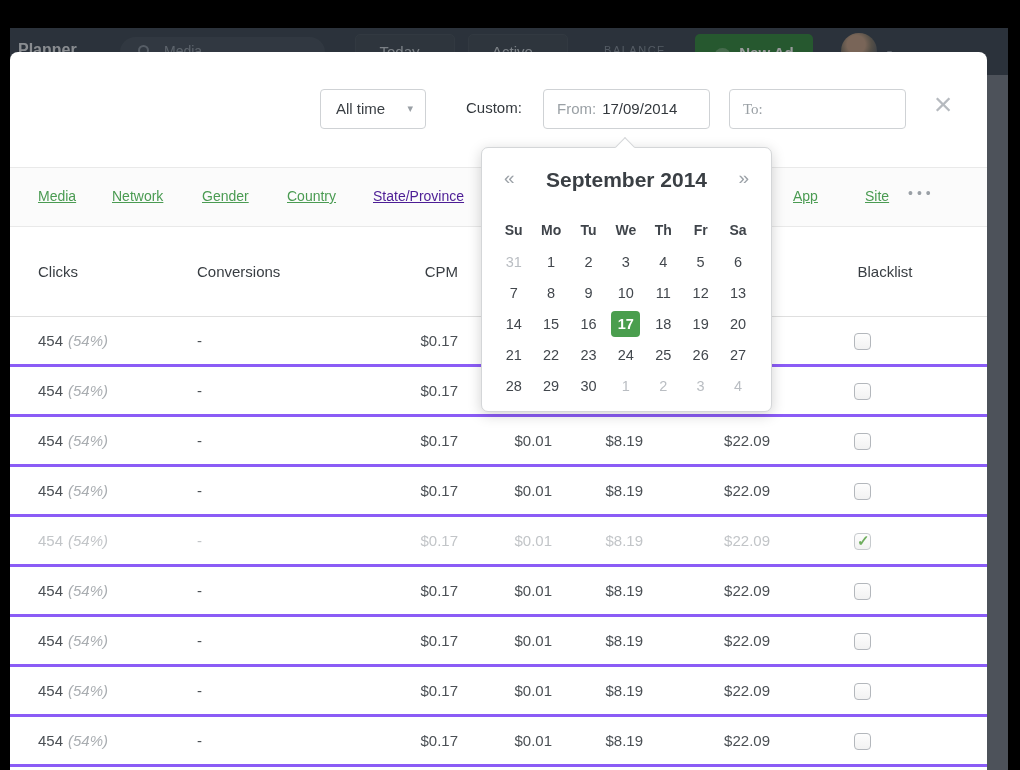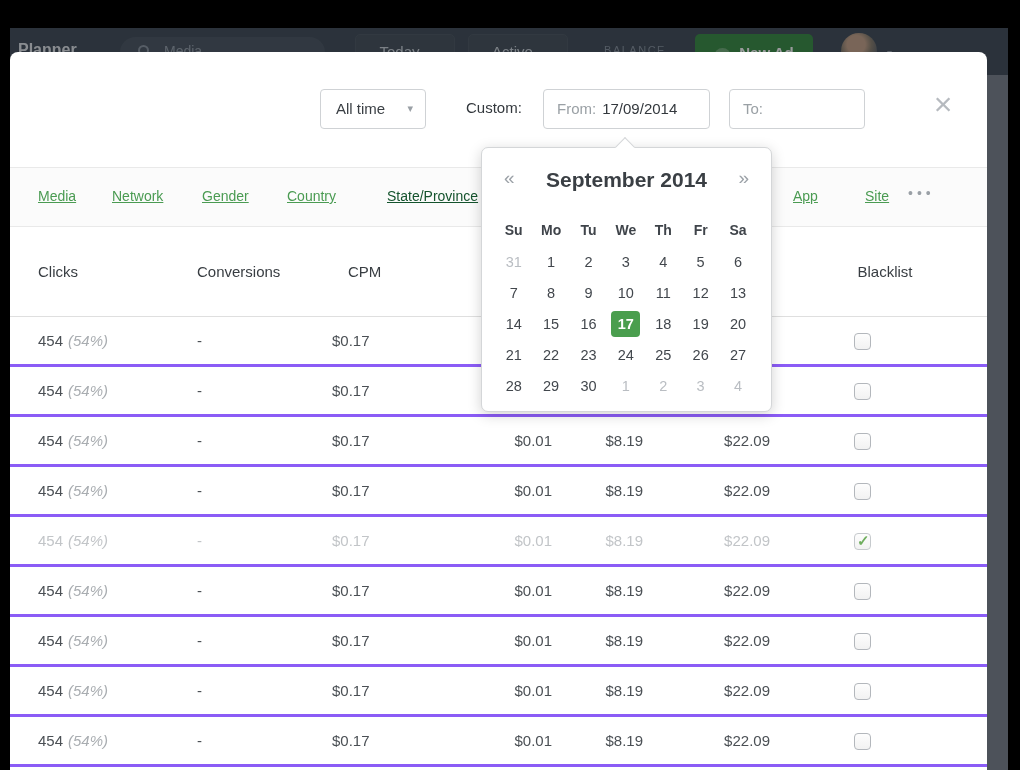--- a/index.html
+++ b/index.html
@@ -43,43 +43,43 @@
   .all-time { position:absolute; left:310px; top:37px; width:106px; height:40px;
               border:1px solid #cfd2d5; border-radius:4px; background:#fff; }
   .all-time .lbl { position:absolute; left:15px; top:10px; font-size:15px; color:#3a3f44; }
   .all-time .chev { position:absolute; right:12px; top:12px; font-size:11px; color:#9aa0a6; }
   .custom-lbl { position:absolute; left:456px; top:47px; font-size:15px; font-weight:500; color:#33383d; }
   .date-field { position:absolute; top:37px; height:40px; border:1px solid #cfd2d5;
                 border-radius:4px; background:#fff; font-size:15px; line-height:38px; padding-left:13px; }
   .date-field .prefix { color:#9aa0a5; }
   .date-field .val { color:#33383d; margin-left:6px; }
   #from-field { left:533px; width:167px; }
-  #to-field   { left:719px; width:136px; }
+  #to-field   { left:719px; width:177px;font-family:Liberation Serif, serif; }
   .close-x { position:absolute; left:918px; top:36px; width:30px; height:34px; font-size:32px;
              font-weight:300; color:#b6babf; text-align:center; line-height:32px; cursor:pointer; }
 
   .tabs-band { position:absolute; left:0; top:115px; width:977px; height:60px; background:#fbfbfb;
                border-top:1px solid #e9e9e9; border-bottom:1px solid #e9e9e9; }
   .tab-link { position:absolute; top:20px; font-size:14px; color:#4a9b52;
               text-decoration:underline; white-space:nowrap; }
   .tab-more { position:absolute; left:898px; top:17px; font-size:14px; color:#9aa0a6;
               letter-spacing:4px; }
 
   .thead { position:absolute; left:0; top:175px; width:977px; height:90px;
            border-bottom:1px solid #dfdfdf; }
   .th { position:absolute; top:36px; font-size:15px; color:#383d42; }
   .th-clicks { left:28px; } .th-conv { left:187px; }
-  .th-cpm { left:338px; width:110px; }
+  .th-cpm { left:338px; width:110px; text-align:right; }
   .th-bl  { left:843px; width:64px; text-align:center; }
 
   .tbody { position:absolute; left:0; top:265px; width:977px; height:450px; }
   .row { position:relative; height:50px; border-bottom:3px solid #8b5cf6; font-size:15px; color:#4b5055; }
   .cell { position:absolute; top:15px; }
   .c-clicks { left:28px; } .c-conv { left:187px; }
-  .c-cpm { left:322px; width:110px; }
+  .c-cpm { left:338px; width:110px; text-align:right; }
   .c-v4  { left:432px; width:110px; text-align:right; }
   .c-v5  { left:523px; width:110px; text-align:right; }
   .c-v6  { left:650px; width:110px; text-align:right; }
   .pct { font-style:italic; color:#a9adb1; margin-left:5px; }
   .row.muted, .row.muted .pct { color:#c2c5c8; }
   .checkbox { position:absolute; left:844px; top:16px; width:17px; height:17px; border:1px solid #b3b7bc;
               border-radius:4px; background:linear-gradient(#fdfdfd,#f2f2f2); }
   .checkbox.checked { border-color:#c6cacd; }
   .checkbox.checked::after { content:"✓"; position:absolute; left:2px; top:-2px;
               color:#6fae5e; font-size:15px; font-weight:700; }
@@ -151,21 +151,21 @@
       <span class="prefix">To:</span><span class="val"></span>
     </div>
     <div class="close-x">×</div>
 
     <div class="tabs-band">
       <div id="tabs-left">
           <a class="tab-link" style="left: 28px; color: rgb(74, 155, 82);">Media</a>
           <a class="tab-link" style="left: 102px; color: rgb(74, 155, 82);">Network</a>
           <a class="tab-link" style="left: 192px; color: rgb(74, 155, 82);">Gender</a>
           <a class="tab-link" style="left: 277px; color: rgb(74, 155, 82);">Country</a>
-          <a class="tab-link" style="left: 377px; color: #14532d;">State/Province</a>
+          <a class="tab-link" style="left: 363px; color: #4c1d95;">State/Province</a>
         </div>
       <div id="tabs-right">
           <a class="tab-link" style="left: 783px; color: rgb(74, 155, 82);">App</a>
           <a class="tab-link" style="left: 855px; color: rgb(74, 155, 82);">Site</a>
         </div>
       <div class="tab-more">•••</div>
     </div>
 
     <div class="thead">
       <div class="th th-clicks">Clicks</div>

